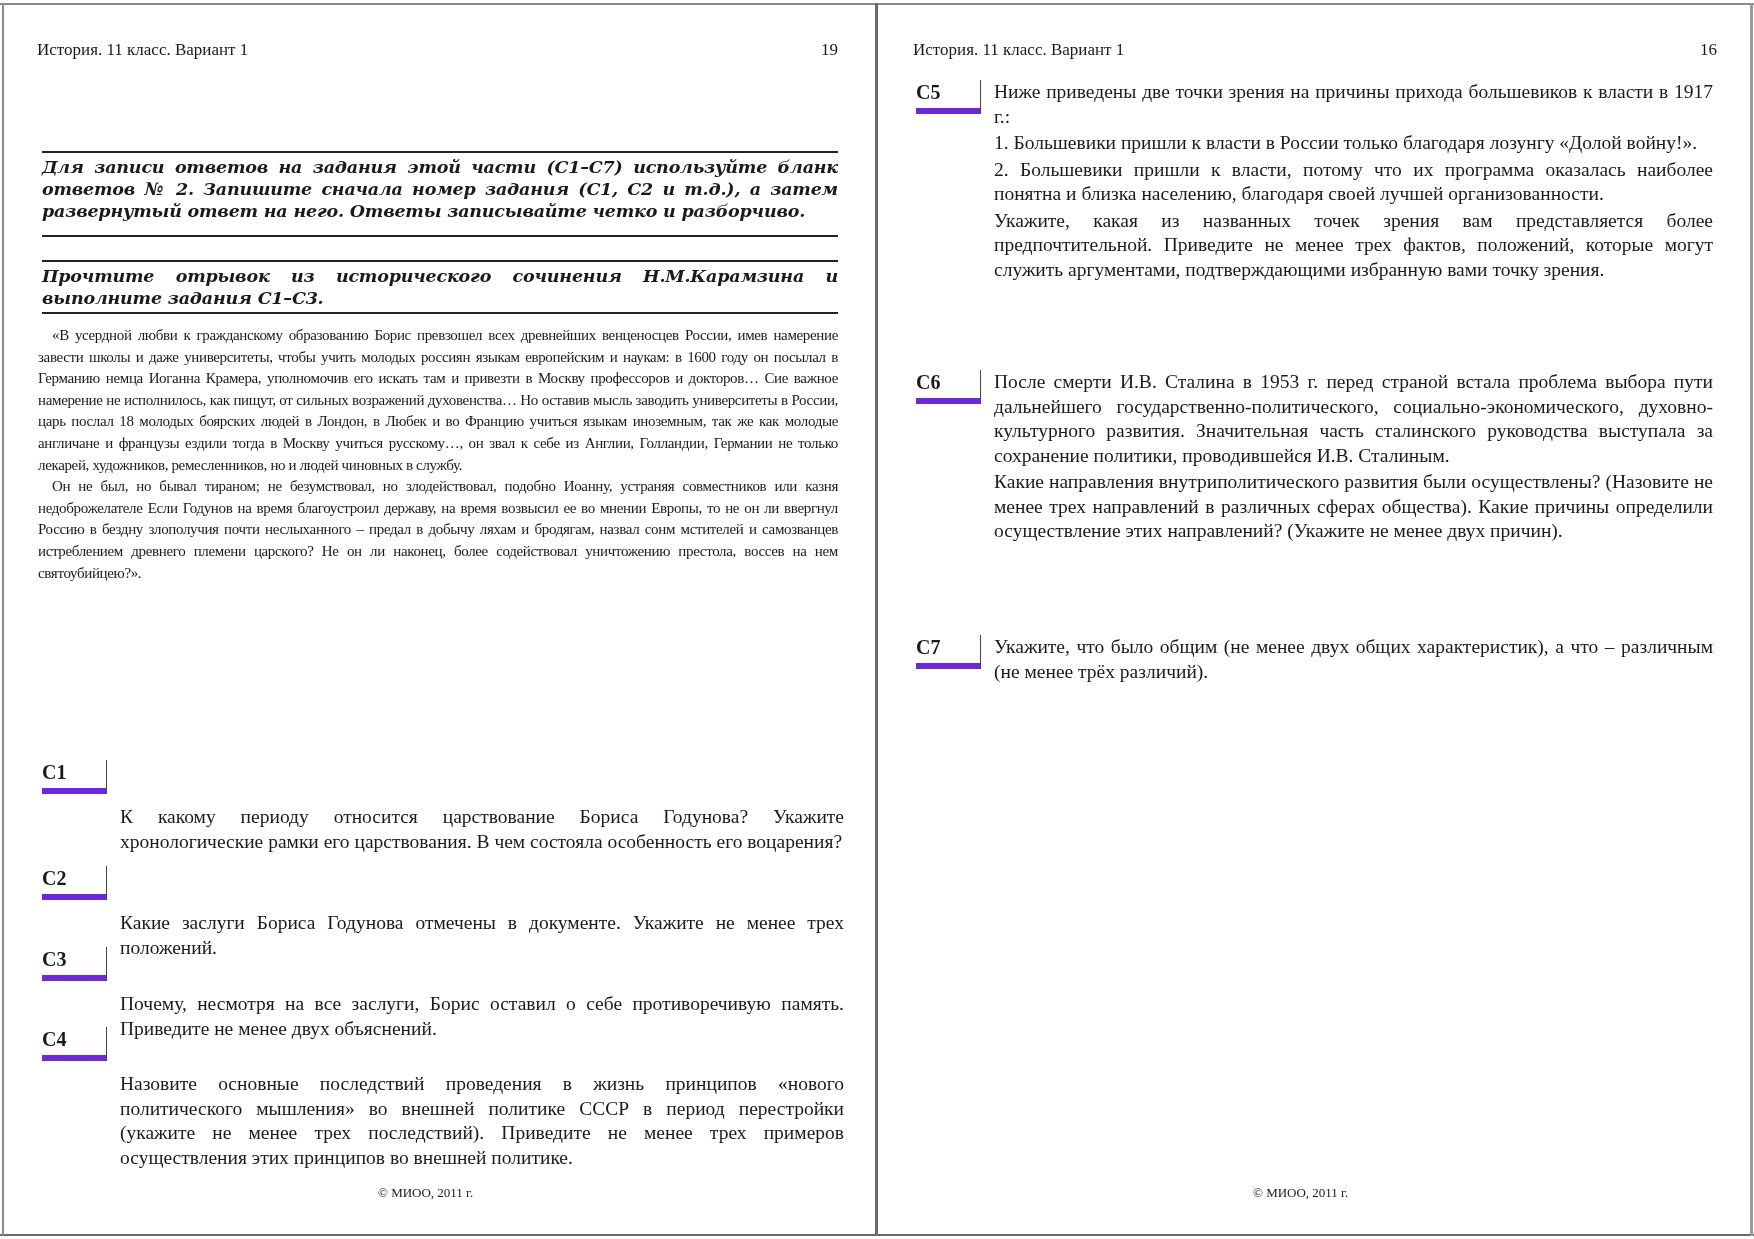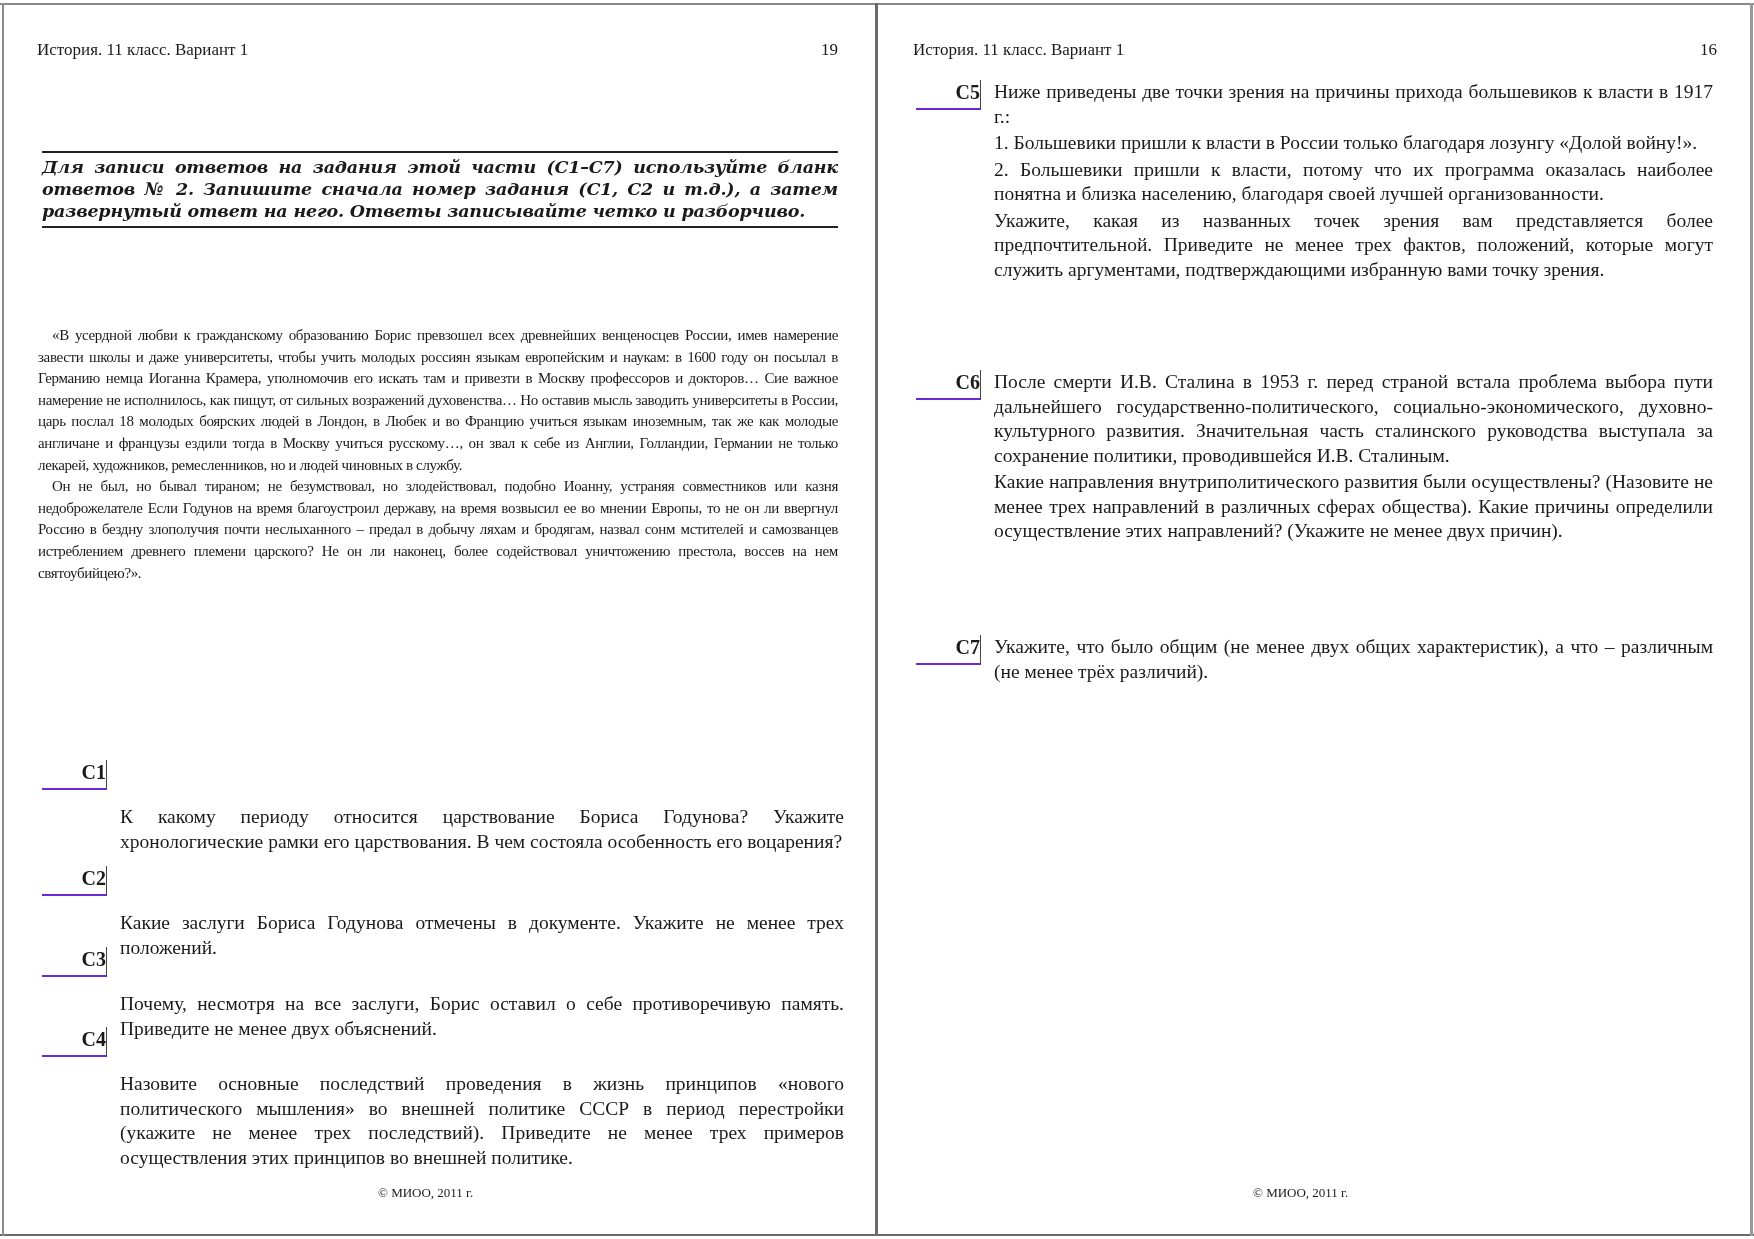--- a/index.html
+++ b/index.html
@@ -19,28 +19,28 @@
 
     .run-head { position: absolute; top: 35px; font-size: 17px; font-family: "Liberation Serif", serif; }
     .page.left .run-head.title { left: 33px; }
     .page.left .run-head.num { left: 817px; }
     .page.right .run-head.title { left: 35px; }
     .page.right .run-head.num { left: 822px; }
 
     .part-title { position: absolute; top: 104px; left: 0; width: 871px; text-align: center; font-weight: bold; font-size: 18px; font-family: "Liberation Serif", serif; }
 
     .instr { position: absolute; left: 38px; width: 796px; font-family: "DejaVu Serif", serif; font-weight: bold; font-style: italic; font-size: 17.5px; line-height: 22px; text-align: justify; letter-spacing: -0.2px; }
-    .instr.one { top: 146px; border-top: 2px solid #222; border-bottom: 2px solid #222; padding: 3px 0 4px 0; }
+    .instr.one { top: 146px; border-top: 2px solid #222; border-bottom: 2px solid #222; padding: 3px 0 13px 0; }
     .instr.two { top: 255px; border-top: 2px solid #222; border-bottom: 2px solid #222; padding: 3px 0 3px 0; }
 
     .excerpt { position: absolute; left: 34px; width: 800px; top: 320px; font-family: Liberation Serif, serif; font-size: 15px; line-height: 21.6px; text-align: justify; letter-spacing: -0.35px; }
     .excerpt p { margin: 0; text-indent: 14px; }
 
     .task { position: absolute; font-family: "Liberation Serif", serif; font-size: 19.5px; line-height: 24.5px; }
-    .task .label { position: absolute; left: 0; top: 0; width: 64px; height: 28px; border-bottom: 2px solid #6d28d9; border-right: 1px solid #444; font-weight: bold; font-size: 20px; text-align: right; line-height: 24px; }
+    .task .label { position: absolute; left: 0; top: 0; width: 64px; height: 28px; border-bottom: 6px solid #6d28d9; border-right: 1px solid #444; font-weight: bold; font-size: 20px; text-align: left; line-height: 24px; }
     .task .body { position: absolute; left: 78px; text-align: justify; }
     .task .body p { margin: 0 0 2px 0; }
     .page.left .task { left: 38px; width: 802px; }
     .page.left .task .body { width: 724px; margin-top: 45px; }
     .page.right .task { left: 38px; width: 797px; }
     .page.right .task .body { width: 719px; }
 
     .footer { position: absolute; top: 1180px; font-size: 13px; font-family: "Liberation Serif", serif; }
     .page.left .footer { left: 374px; }
     .page.right .footer { left: 375px; }
@@ -53,20 +53,21 @@
 <div class="frame-left"></div>
 <div class="frame-right"></div>
 <div class="frame-mid"></div>
 
 <div class="page left">
   <div class="run-head title">История. 11 класс. Вариант 1</div>
   <div class="run-head num">19</div>
 
 
   <div class="instr one">Для записи ответов на задания этой части (С1–С7) используйте бланк ответов № 2. Запишите сначала номер задания (С1, С2 и т.д.), а затем развернутый ответ на него. Ответы записывайте четко и разборчиво.</div>
+  <div class="instr two">Прочтите отрывок из исторического сочинения Н.М.Карамзина и выполните задания С1–С3.</div>
 
   <div class="excerpt">
     <p>«В усердной любви к гражданскому образованию Борис превзошел всех древнейших венценосцев России, имев намерение завести школы и даже университеты, чтобы учить молодых россиян языкам европейским и наукам: в 1600 году он посылал в Германию немца Иоганна Крамера, уполномочив его искать там и привезти в Москву профессоров и докторов… Сие важное намерение не исполнилось, как пищут, от сильных возражений духовенства… Но оставив мысль заводить университеты в России, царь послал 18 молодых боярских людей в Лондон, в Любек и во Францию учиться языкам иноземным, так же как молодые англичане и французы ездили тогда в Москву учиться русскому…, он звал к себе из Англии, Голландии, Германии не только лекарей, художников, ремесленников, но и людей чиновных в службу.</p>
     <p>Он не был, но бывал тираном; не безумствовал, но злодействовал, подобно Иоанну, устраняя совместников или казня недоброжелателе Если Годунов на время благоустроил державу, на время возвысил ее во мнении Европы, то не он ли ввергнул Россию в бездну злополучия почти неслыханного – предал в добычу ляхам и бродягам, назвал сонм мстителей и самозванцев истреблением древнего племени царского? Не он ли наконец, более содействовал уничтожению престола, воссев на нем святоубийцею?».</p>
   </div>
 
   <div class="task" style="top:755px;">
     <div class="label">С1</div>
     <div class="body">
       <p>К какому периоду относится царствование Бориса Годунова? Укажите хронологические рамки его царствования. В чем состояла особенность его воцарения?</p>

